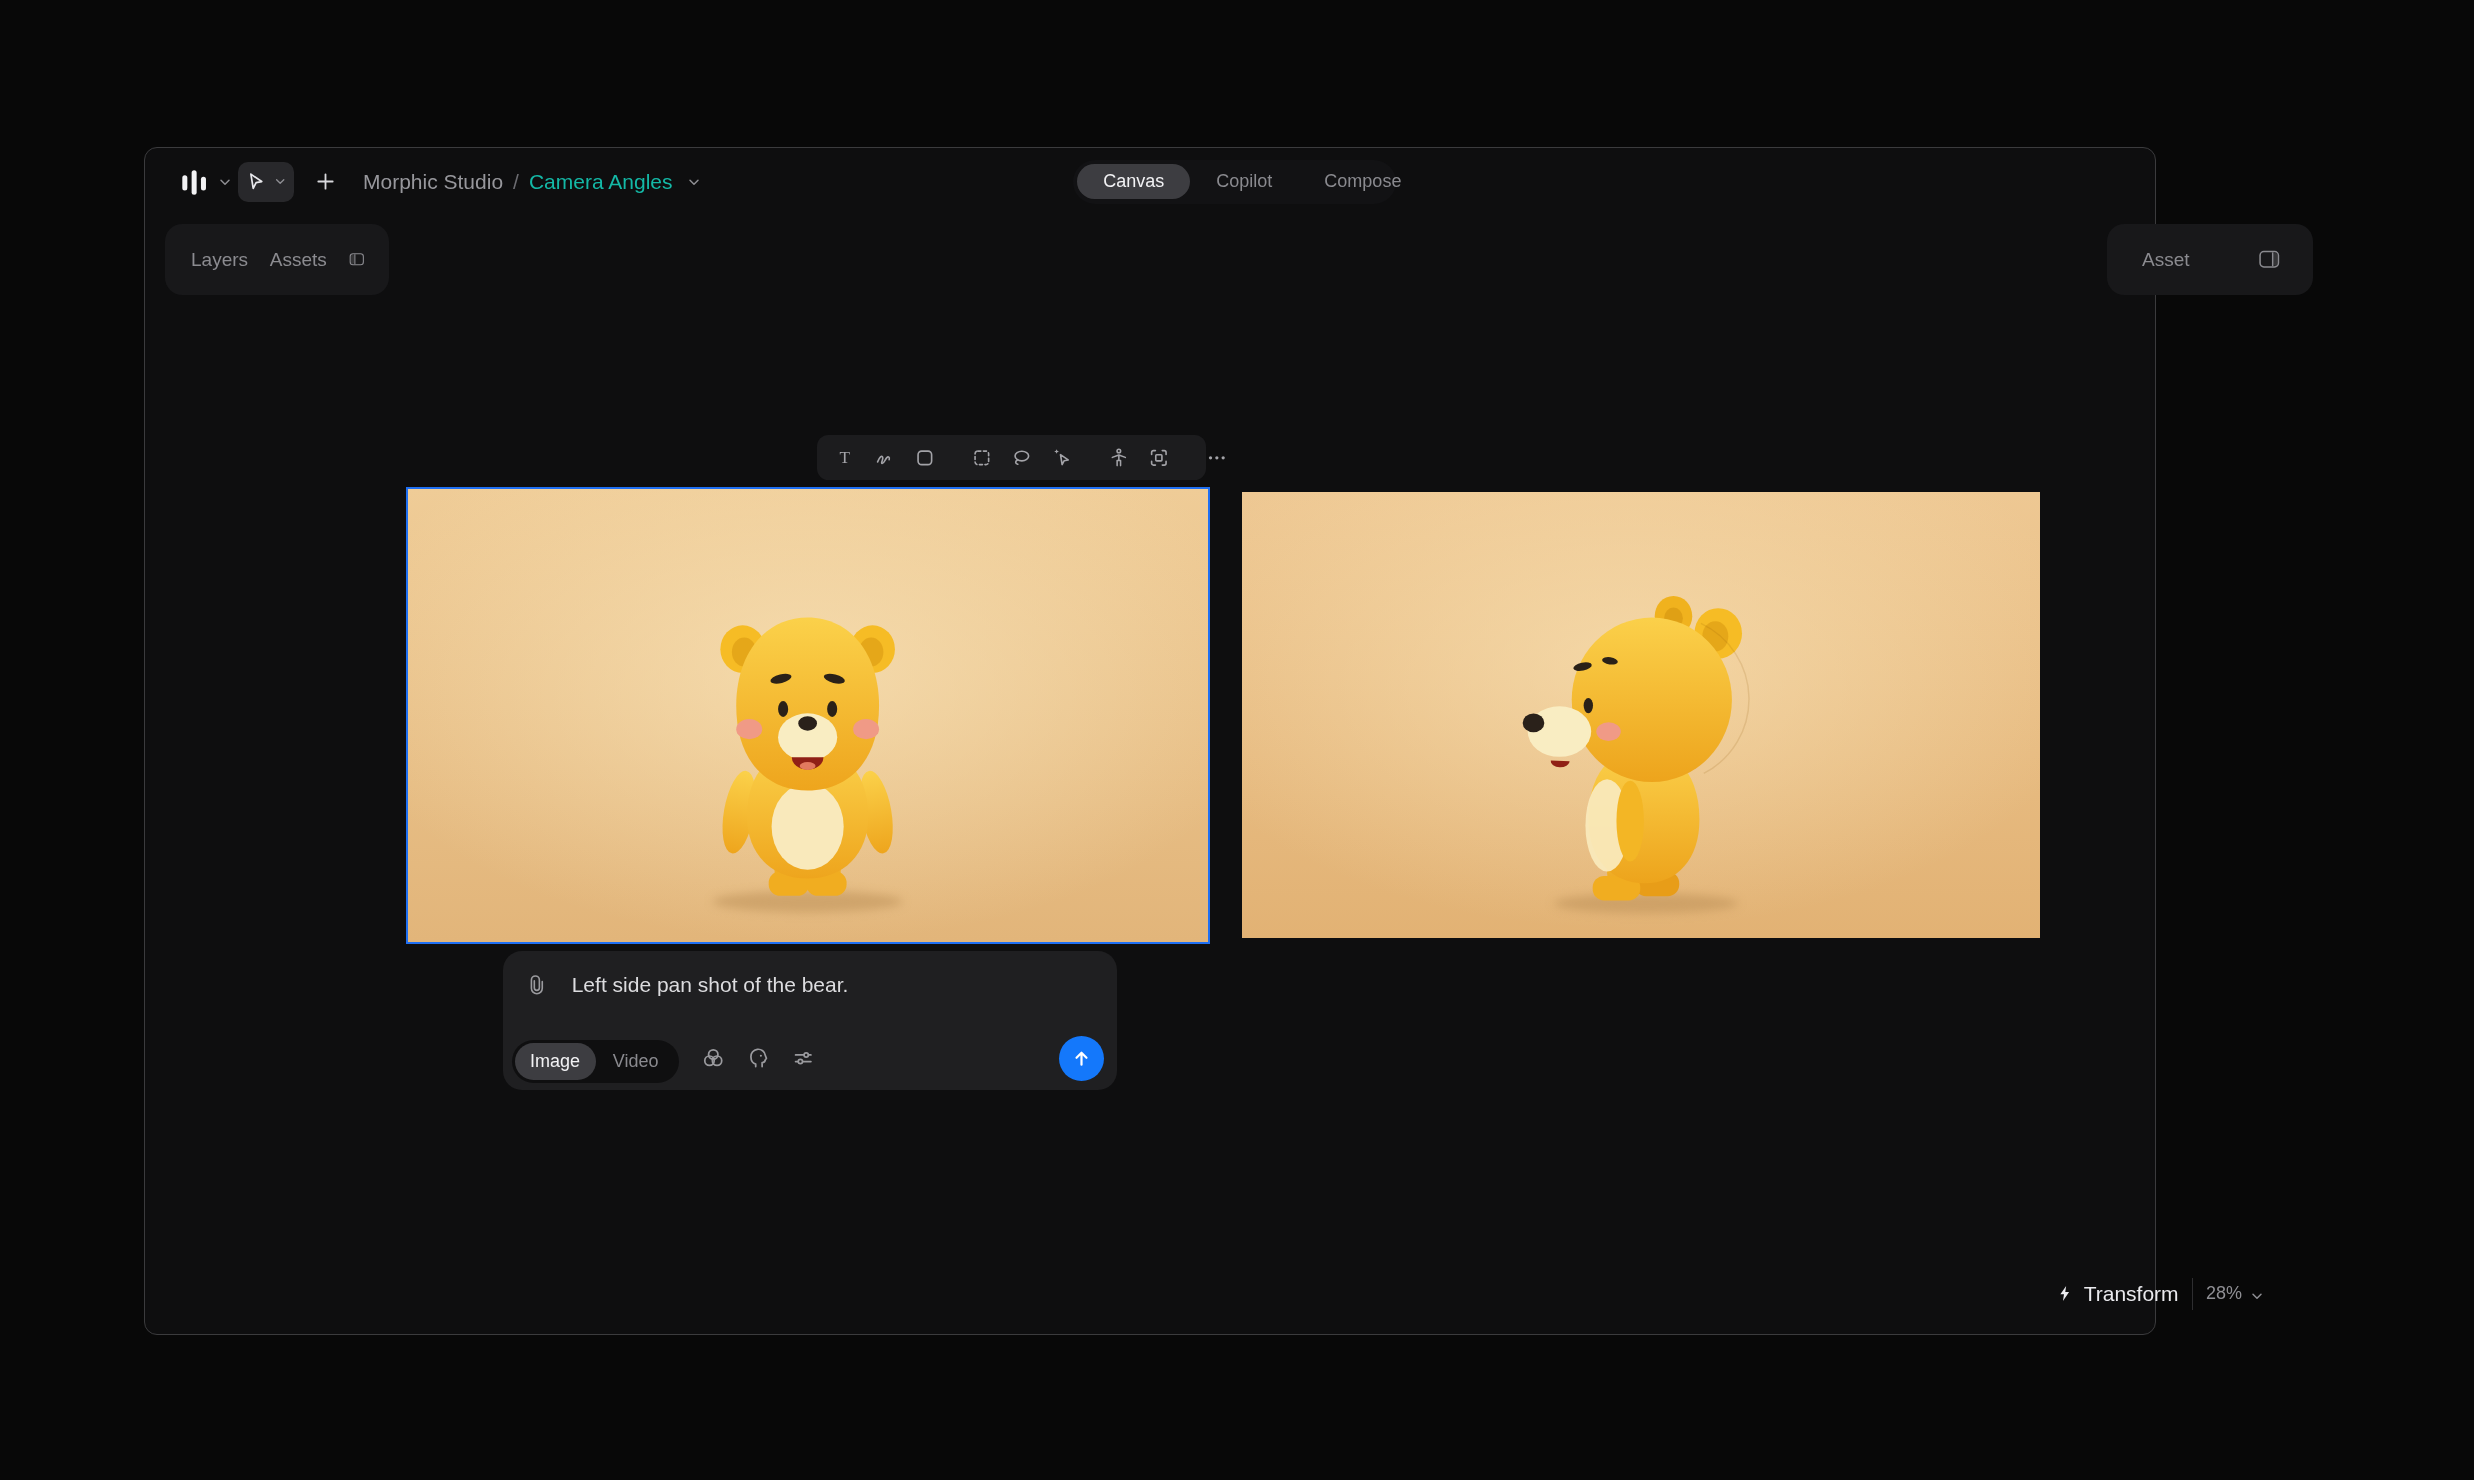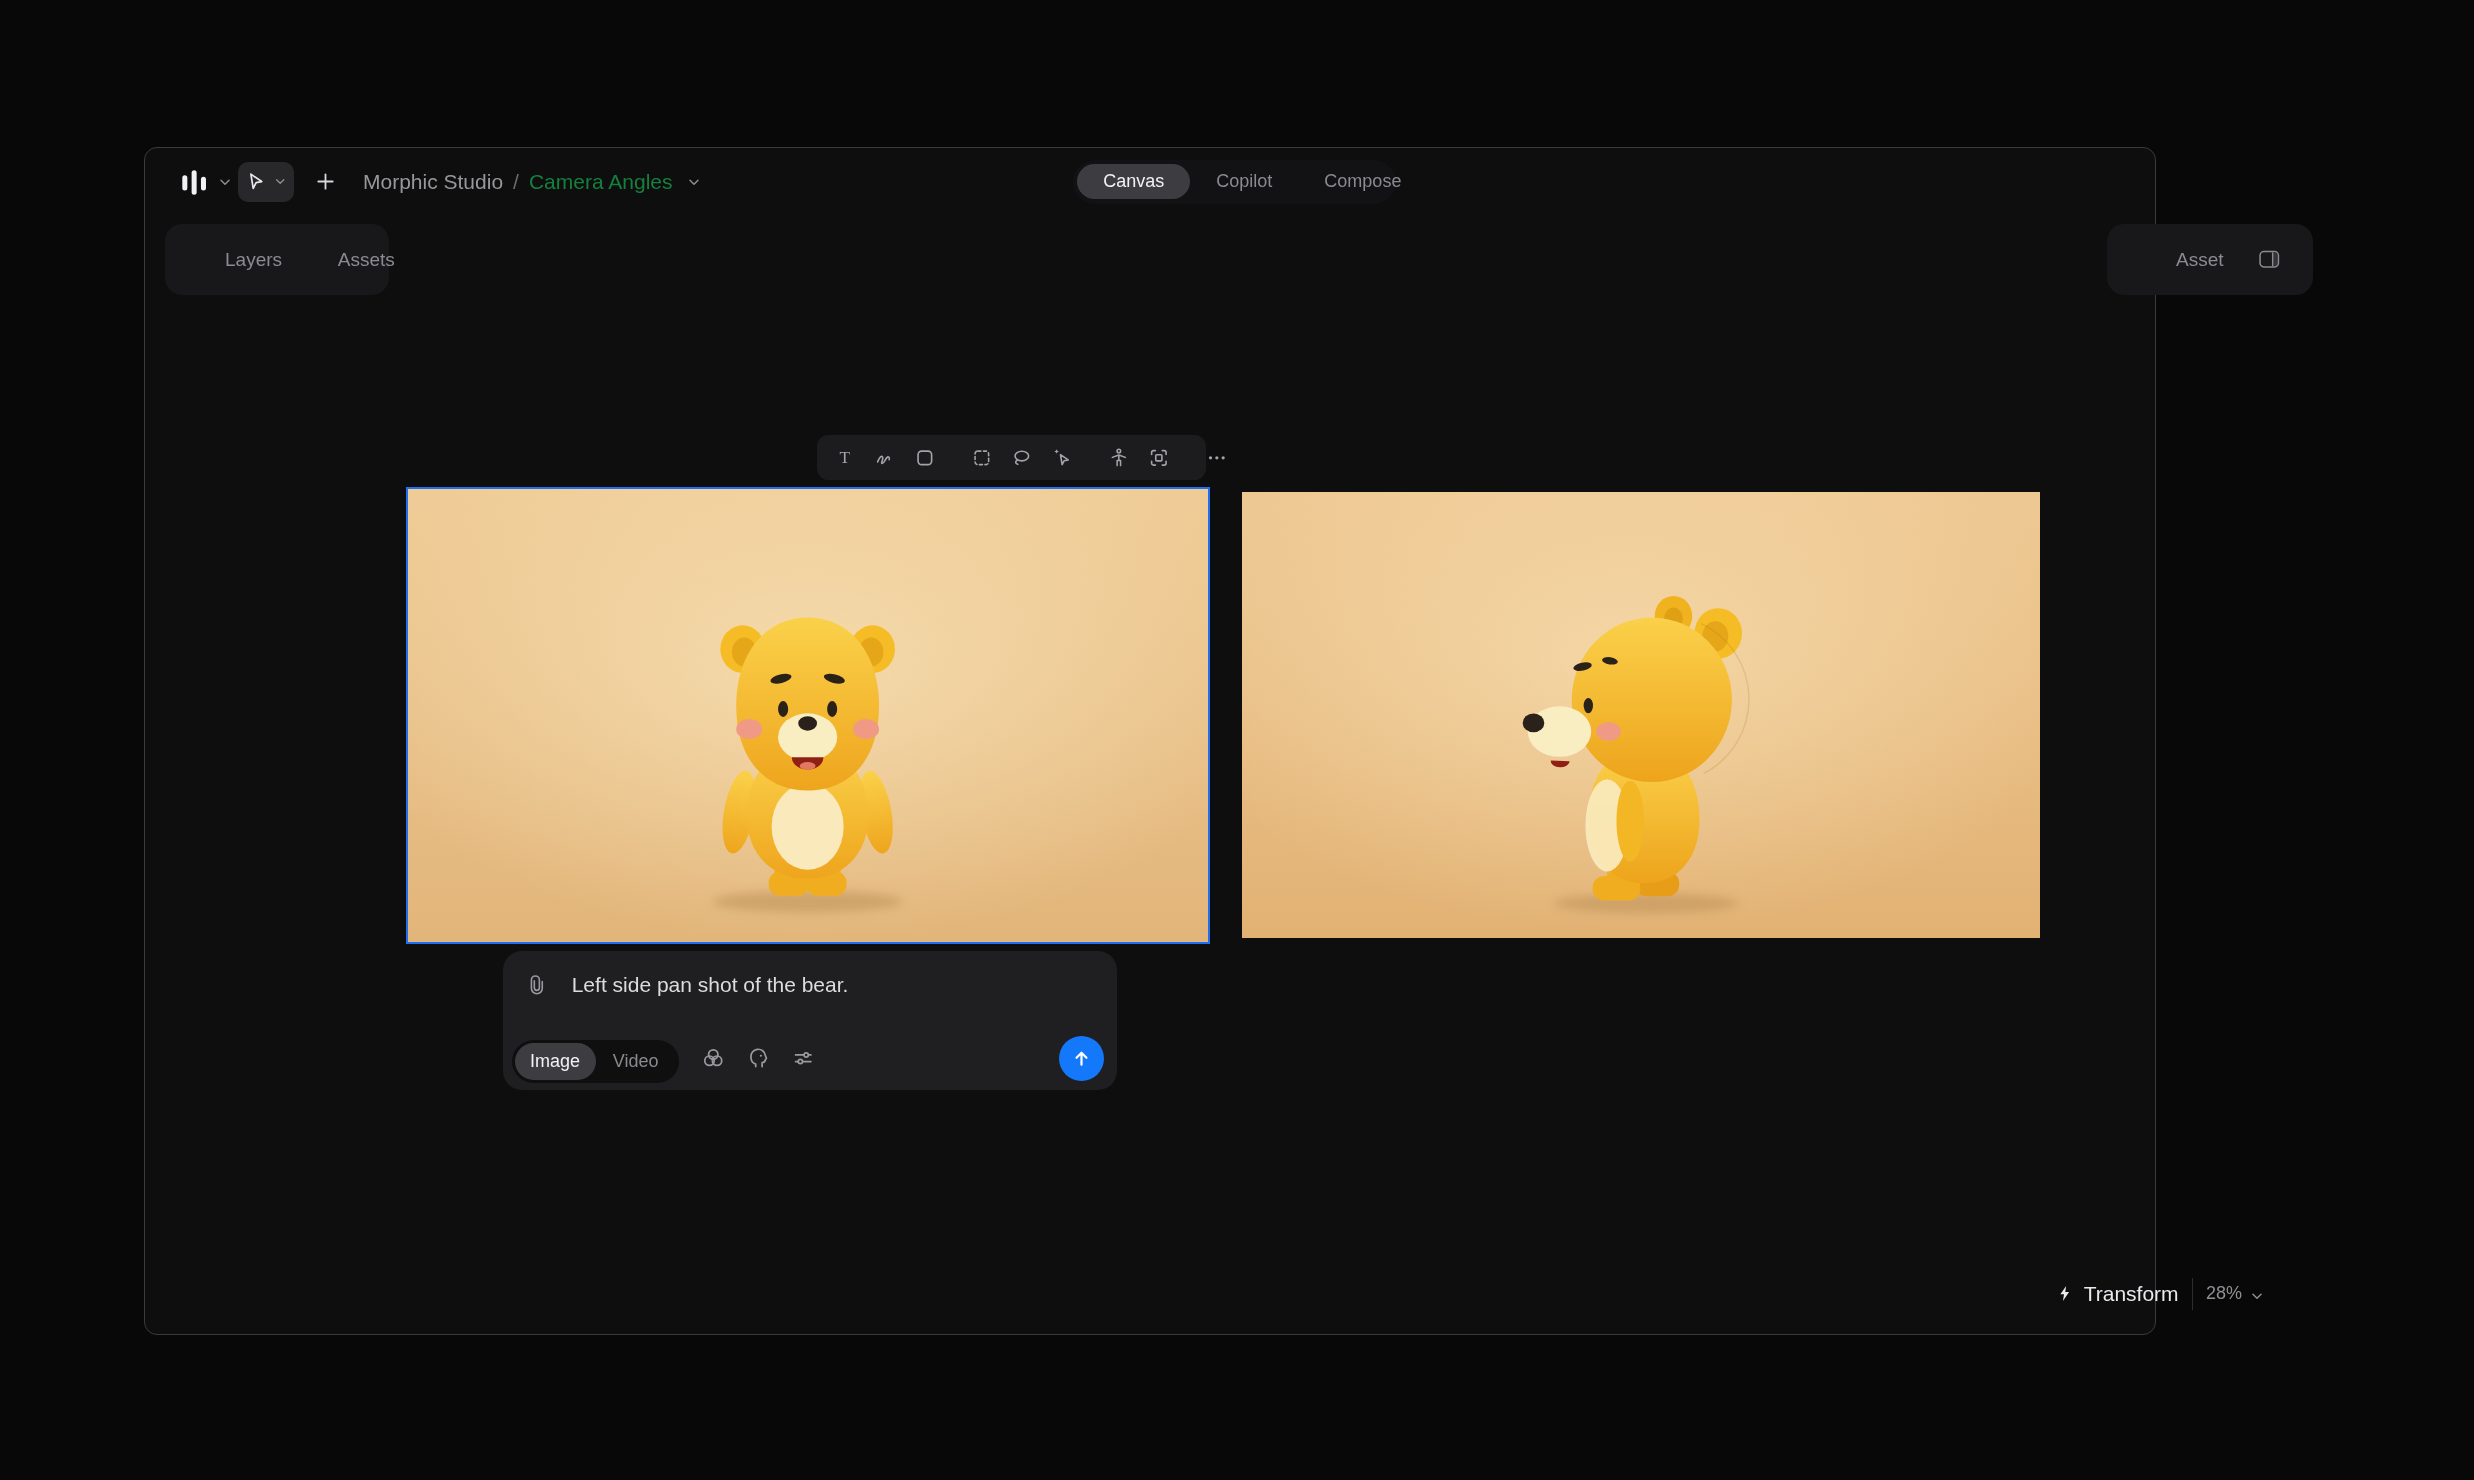--- a/index.html
+++ b/index.html
@@ -17,36 +17,36 @@
     background:#0e0e0f; border:1.4px solid #3b3b3d; border-radius:13px;
   }
 
   
   .iconbtn { display:flex; align-items:center; justify-content:center; gap:5.8px; cursor:pointer; }
   .tool-btn { background:#28282b; border-radius:10px; }
   .chev { color:#8f8f94; }
   .breadcrumb { display:flex; align-items:center; gap:10px; font-size:21px; }
   .bc-root { color:#97979c; }
   .bc-sep  { color:#6c6c71; }
-  .bc-cur  { color:#15803d; display:flex; align-items:center; gap:13px; }
+  .bc-cur  { color:#14b8a6; display:flex; align-items:center; gap:13px; }
 
   .tabs {
     background:#121214; border-radius:23px; display:flex; align-items:center;
     padding:4.3px; height:44px;
   }
   .tab { height:35px; border-radius:19px; display:flex; align-items:center; justify-content:flex-end;
          font-size:18px; color:#8a8a8f; padding:0 26px; cursor:pointer; white-space:nowrap; }
   .tab.active { background:#3d3d41; color:#f2f2f4; }
 
   
   .panel {
     background:#18181a; border-radius:17.3px; display:flex; align-items:center;
     font-size:19px; color:#8b8b90;
   }
-  .panel .lbl { cursor:pointer;margin-left:34px; }
+  .panel .lbl { cursor:pointer; }
 
   
   .ctoolbar {
     background:#1c1c1e; border-radius:11.5px; display:flex; align-items:center;
     padding:0 17.3px; gap:18px; color:#a3a3a8;
   }
   .ctoolbar .tool { width:24.5px; height:24.5px; display:flex; align-items:center; justify-content:center; cursor:pointer; }
   .ctoolbar .div { width:1.4px; height:26px; background:#323234; }
 
   

